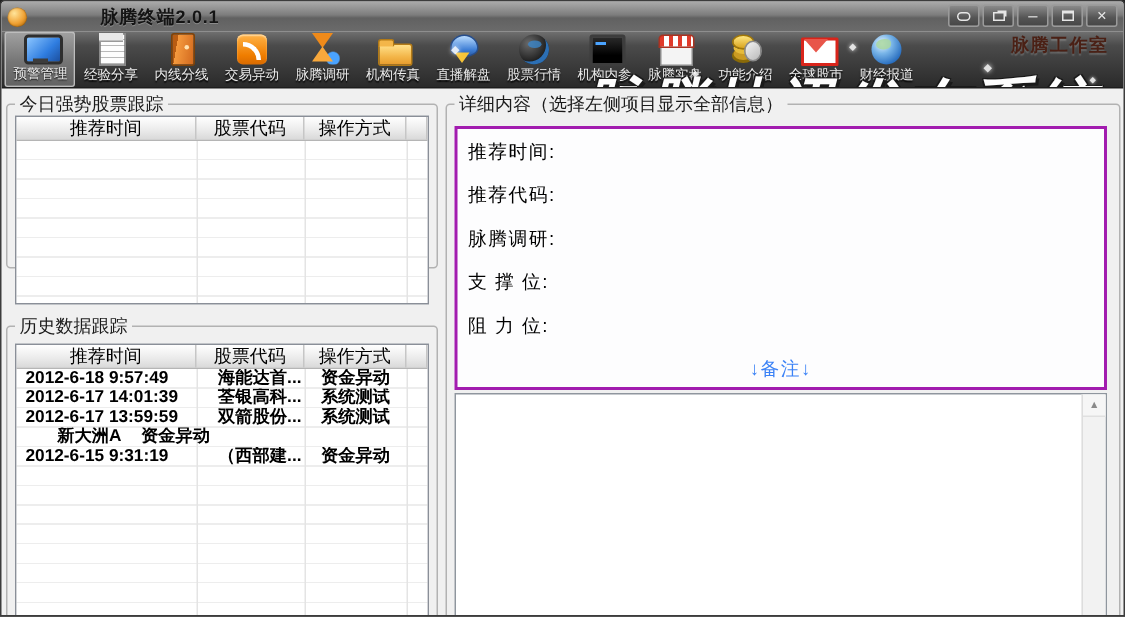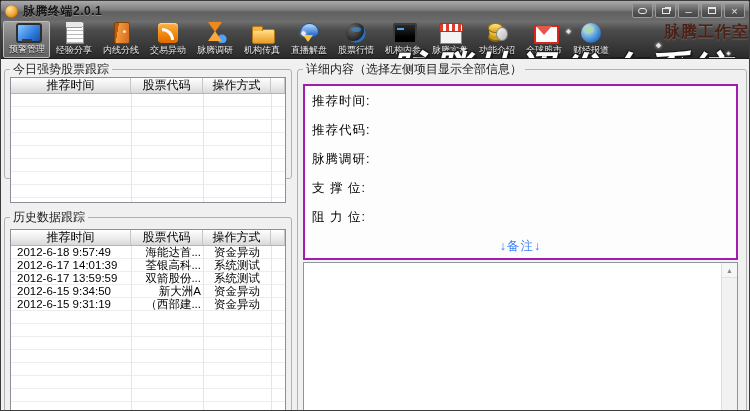--- a/index.html
+++ b/index.html
@@ -4,21 +4,21 @@
 <style>
   * { margin:0; padding:0; box-sizing:border-box; }
   html,body { width:750px; height:411px; overflow:hidden; background:#222;
     font-family:"Liberation Sans","DejaVu Sans",sans-serif; }
   .window { position:relative; width:750px; height:411px; background:#f0f0f0;
     border:1px solid #3c3c3c; border-radius:3px 3px 0 0; overflow:hidden; }
 
   
   .titlebar { position:absolute; left:0; top:0; width:100%; height:20px;
     background:linear-gradient(#ababab,#7d7d7d 45%,#616161 55%,#6b6b6b);
-    display:flex; align-items:center; padding-left:4px; }
+    display:flex; align-items:center; padding-left:4px;gap:44px; }
   .logo { width:13px; height:13px; border-radius:50%;
     background:radial-gradient(circle at 35% 30%, #ffe49a, #f0a133 55%, #b26a08 90%);
     box-shadow:inset 0 0 1px #6b3c00; margin-right:5px; }
   .title-text { font-size:12px; font-weight:bold; color:#141414;
     text-shadow:0 1px 0 rgba(255,255,255,.25); letter-spacing:.5px; }
   .winbtns { position:absolute; right:4px; top:2px; display:flex; gap:2px; }
   .wbtn { width:21px; height:15px; border:1px solid #9a9a9a; border-radius:2px;
     background:linear-gradient(#8a8a8a,#555 60%,#474747); color:#e8e8e8;
     font-size:11px; line-height:12px; text-align:center; cursor:pointer;
     display:flex; align-items:center; justify-content:center; }
@@ -85,21 +85,21 @@
     background:linear-gradient(140deg,#f4f4f4,#b9b9b9); border:1px solid #8a8a8a; }
   .ic-mail::before { content:""; position:absolute; left:3px; top:4px; width:21px; height:15px;
     background:#fff; border:2px solid #d9251b; border-radius:1px; }
   .ic-mail::after { content:""; position:absolute; left:5px; top:5px; width:0; height:0;
     border-left:8.5px solid transparent; border-right:8.5px solid transparent; border-top:9px solid #e8564a; }
   .ic-globe::before { content:""; position:absolute; left:3px; top:2px; width:20px; height:20px; border-radius:50%;
     background:radial-gradient(circle at 35% 30%,#eaf6ff,#79b5e8 35%,#2a6fc0 75%,#17497f); }
   .ic-globe::after { content:""; position:absolute; left:6px; top:5px; width:10px; height:7px;
     background:#a9d7a0; border-radius:60% 40% 50% 50%; opacity:.85; }
 
-  .studio { position:absolute; right:0; top:1px; font-size:16px; font-weight:bold;
+  .studio { position:absolute; right:10px; top:1px; font-size:12px; font-weight:bold;
     color:#4a2015; text-shadow:0 1px 1px rgba(255,255,255,.2); letter-spacing:1px; z-index:5; }
   .watermark { position:absolute; left:386px; top:23px; font-size:42px; font-weight:bold;
     font-style:italic; color:#fdfdfd; letter-spacing:1px; white-space:nowrap; z-index:4;
     text-shadow:2px 2px 0 #1a1a1a,-1px -1px 0 #1a1a1a,1px -1px 0 #1a1a1a,-1px 1px 0 #1a1a1a; }
   .sparkle { position:absolute; width:5px; height:5px; background:#fff; transform:rotate(45deg) scale(.8);
     opacity:.85; box-shadow:0 0 4px #fff; z-index:6; }
 
   
   .groupbox { position:absolute; border:1px solid #b2b2b2; border-radius:3px; }
   .gb-caption { position:absolute; top:-8px; left:5px; background:#f0f0f0; padding:0 3px;
@@ -112,21 +112,21 @@
   .lh { border-right:1px solid #c6c6c6; text-align:center; line-height:15px; cursor:pointer;
     overflow:hidden; white-space:nowrap; }
   .c1 { width:120px; } .c2 { width:72px; } .c3 { width:68px; } .cf { flex:1; }
   .lbody { position:relative; width:100%;
     background:
       linear-gradient(#e4e4e4,#e4e4e4) 120px 0/1px 100% no-repeat,
       linear-gradient(#e4e4e4,#e4e4e4) 192px 0/1px 100% no-repeat,
       linear-gradient(#e4e4e4,#e4e4e4) 260px 0/1px 100% no-repeat,
       repeating-linear-gradient(#fff 0 12px,#ededed 12px 13px); }
   .lrow { display:flex; height:13px; font-size:11.5px; color:#000; line-height:13px; cursor:pointer; }
-  .lc { overflow:hidden; white-space:nowrap; }
+  .lc { overflow:hidden; white-space:nowrap;font-weight:bold; }
   .lc.t { width:120px; padding-left:6px; }
   .lc.co { width:72px; text-align:right; padding-right:2px; }
   .lc.a { width:68px; text-align:center; }
 
   
   .fieldsbox { position:absolute; left:5px; top:14px; width:435px; height:176px;
     background:#fdfdfe; border:2px solid #a21caf; padding-top:5px; }
   .field { height:29px; padding-left:7px; font-size:12.5px; color:#000; display:flex; align-items:flex-start; }
   .field .flabel { padding-top:2px; letter-spacing:1px; }
   .note-label { text-align:center; font-size:12.5px; color:#3b82f6; margin-top:2px; letter-spacing:1px; }
@@ -254,21 +254,20 @@
           <div class="lc t">2012-6-17 14:01:39</div>
           <div class="lc co">荃银高科...</div>
           <div class="lc a">系统测试</div>
         </div>
         <div class="lrow">
           <div class="lc t">2012-6-17 13:59:59</div>
           <div class="lc co">双箭股份...</div>
           <div class="lc a">系统测试</div>
         </div>
         <div class="lrow">
-          <div class="lc t">2012-6-15 9:34:50</div>
           <div class="lc co">新大洲A</div>
           <div class="lc a">资金异动</div>
         </div>
         <div class="lrow">
           <div class="lc t">2012-6-15 9:31:19</div>
           <div class="lc co">（西部建...</div>
           <div class="lc a">资金异动</div>
         </div>
       </div>
     </div>

